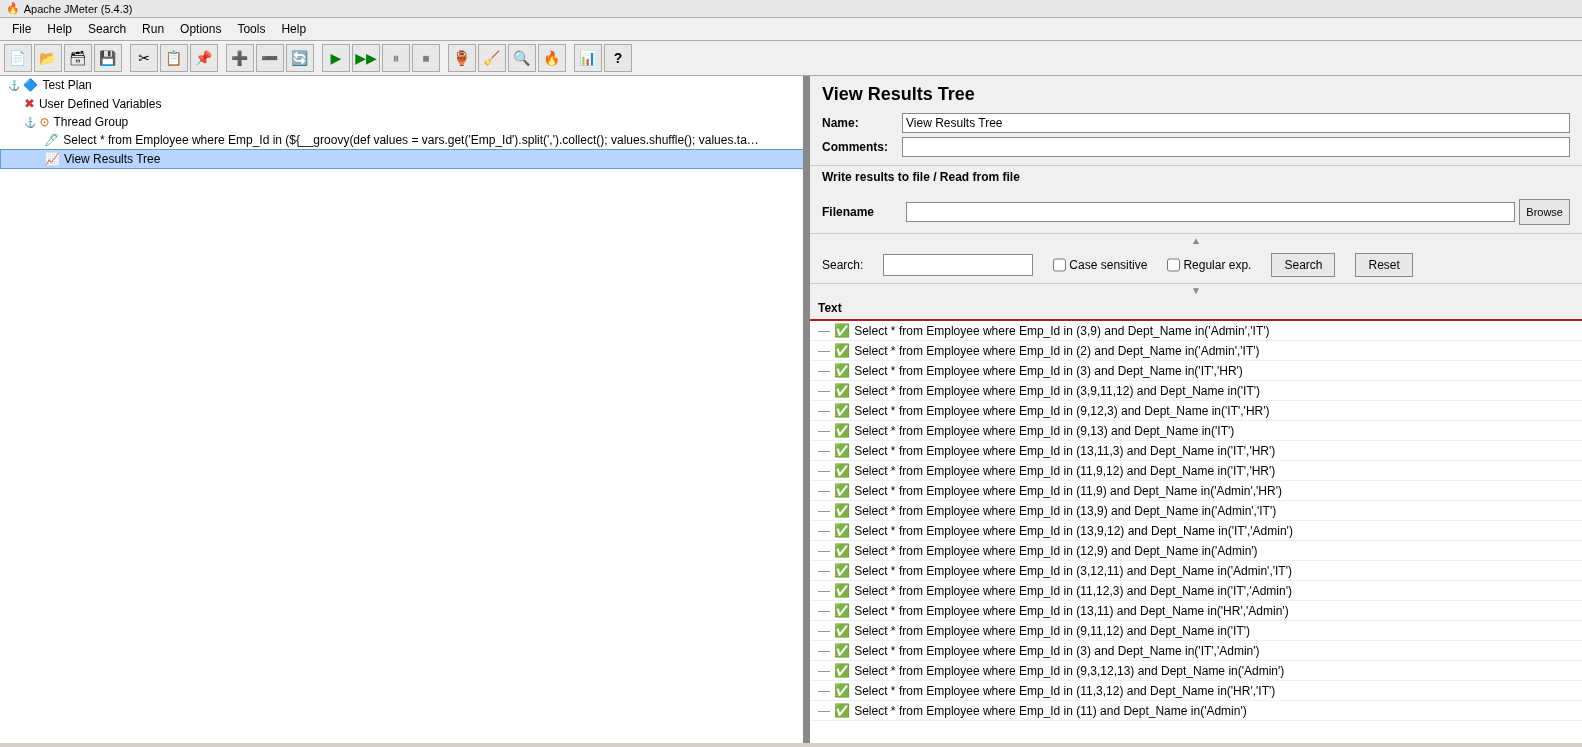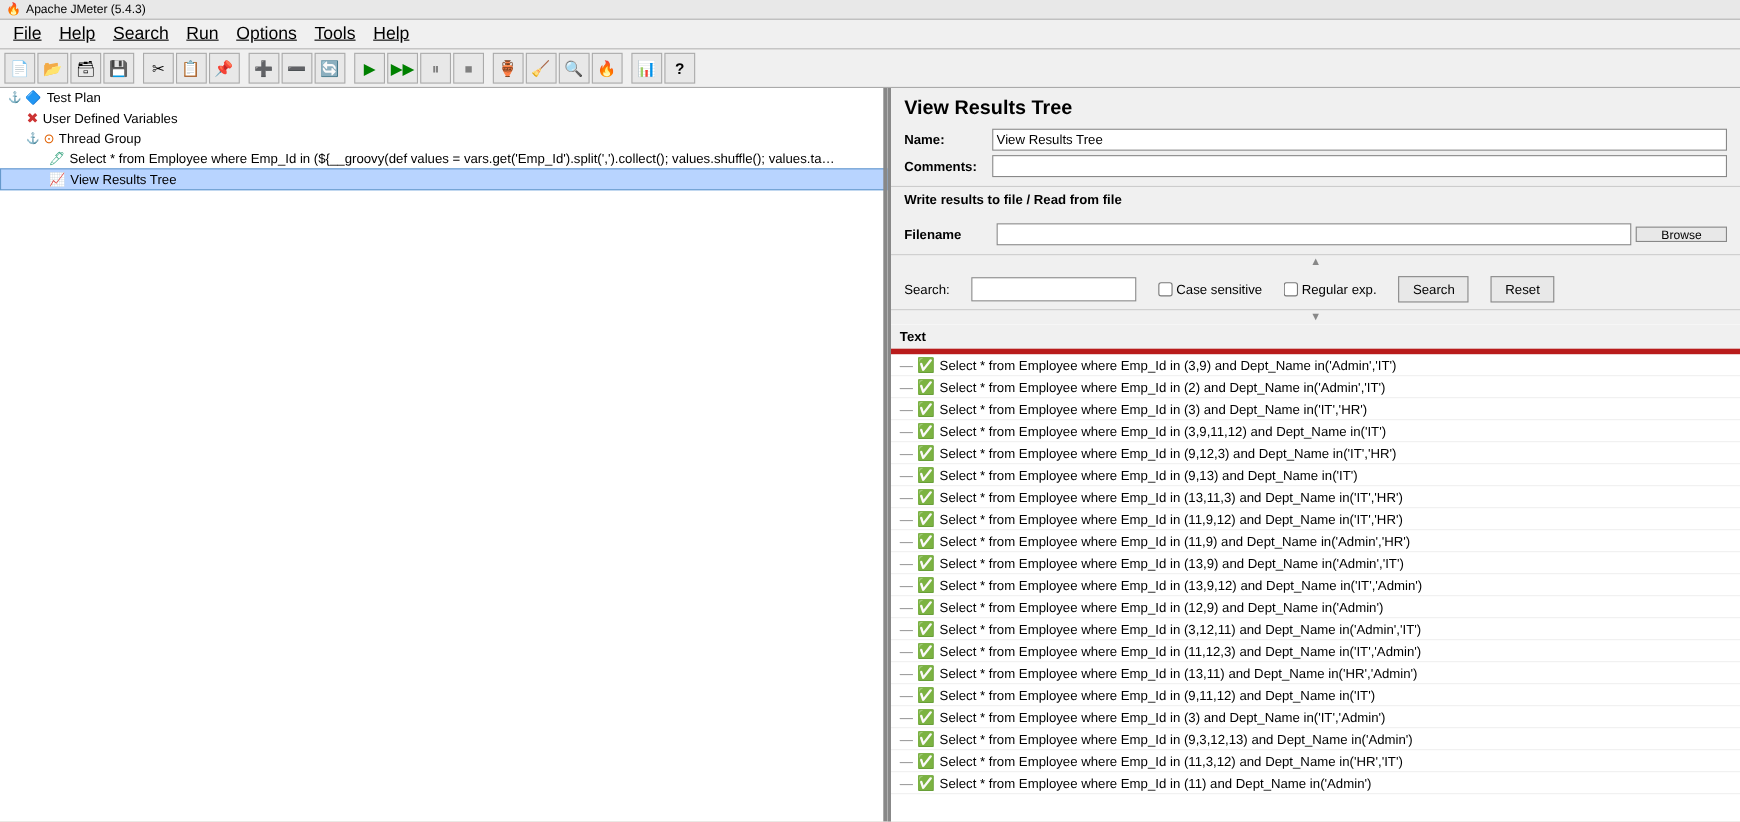--- a/index.html
+++ b/index.html
@@ -20,22 +20,21 @@
     #menu-bar {
       background: #f0f0f0;
       padding: 2px 4px;
       display: flex;
       gap: 0;
       border-bottom: 1px solid #aaa;
     }
     #menu-bar span {
       padding: 2px 8px;
       cursor: pointer;
-      font-size: 16px;
-      text-decoration: underline;
+      font-size: 12px;
     }
     
     
     #toolbar {
       background: #f0f0f0;
       padding: 3px 4px;
       display: flex;
       gap: 2px;
       border-bottom: 1px solid #aaa;
       align-items: center;
@@ -162,21 +161,21 @@
       flex: 1;
       overflow-y: auto;
       background: white;
     }
     
     .results-header {
       background: #f0f0f0;
       padding: 4px 8px;
       font-weight: bold;
       font-size: 12px;
-      border-bottom: 5px solid #b91c1c;
+      border-bottom: 2px solid #b91c1c;
       position: sticky;
       top: 0;
     }
     
     .result-row {
       display: flex;
       align-items: center;
       padding: 2px 8px;
       font-size: 12px;
       border-bottom: 1px solid #f0f0f0;
@@ -307,21 +306,21 @@
         <span class="field-label">Comments:</span>
         <input class="field-input" type="text" value="" style="">
       </div>
     </div>
 
     <div id="file-section">
       <div class="section-title">Write results to file / Read from file</div>
       <div class="field-row">
         <span class="field-label">Filename</span>
         <input class="field-input" type="text" value="" style="margin-left: 4px;">
-        <button style="margin-left:4px;padding:1px 22px;font-size:11px;height:14px;background:#e8e8e8;border:1px solid #888;">Browse</button>
+        <button style="margin-left:4px;padding:1px 6px;font-size:11px;height:26px;background:#e8e8e8;border:1px solid #888;">Browse</button>
       </div>
     </div>
 
     <div class="scroll-arrow">▲</div>
 
     <div id="search-section">
       <label class="search-label">Search:</label>
       <input class="search-input" type="text" value="" style="">
 
       <div class="checkbox-wrapper">

